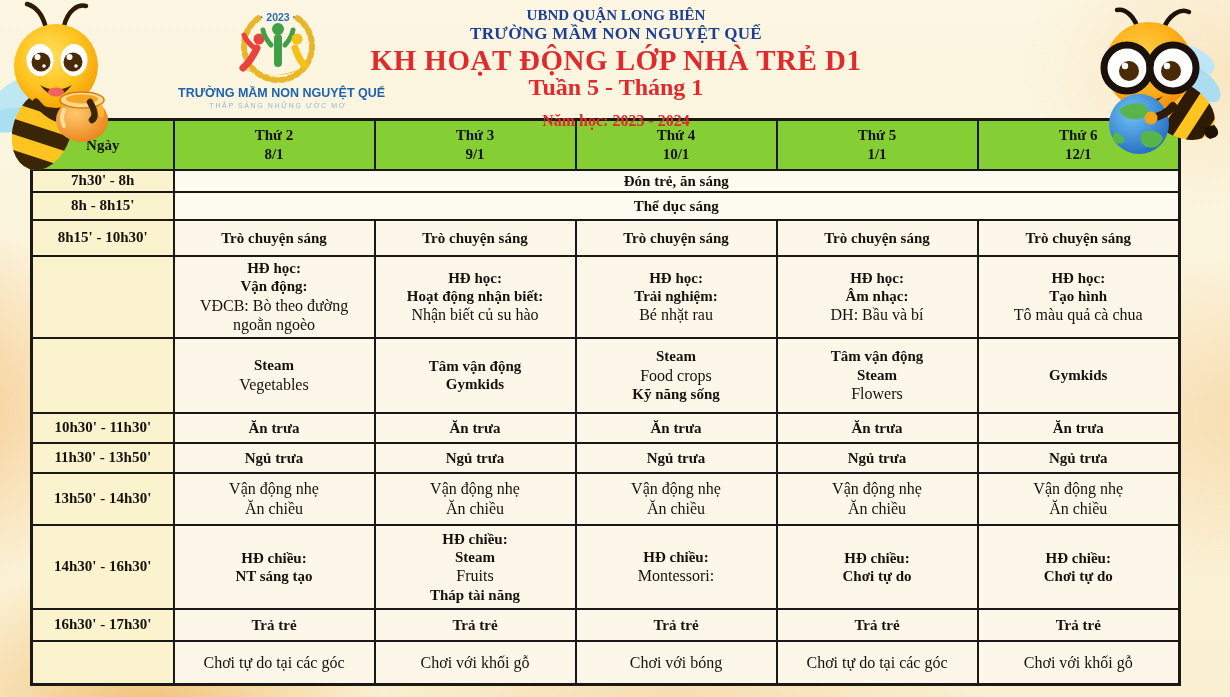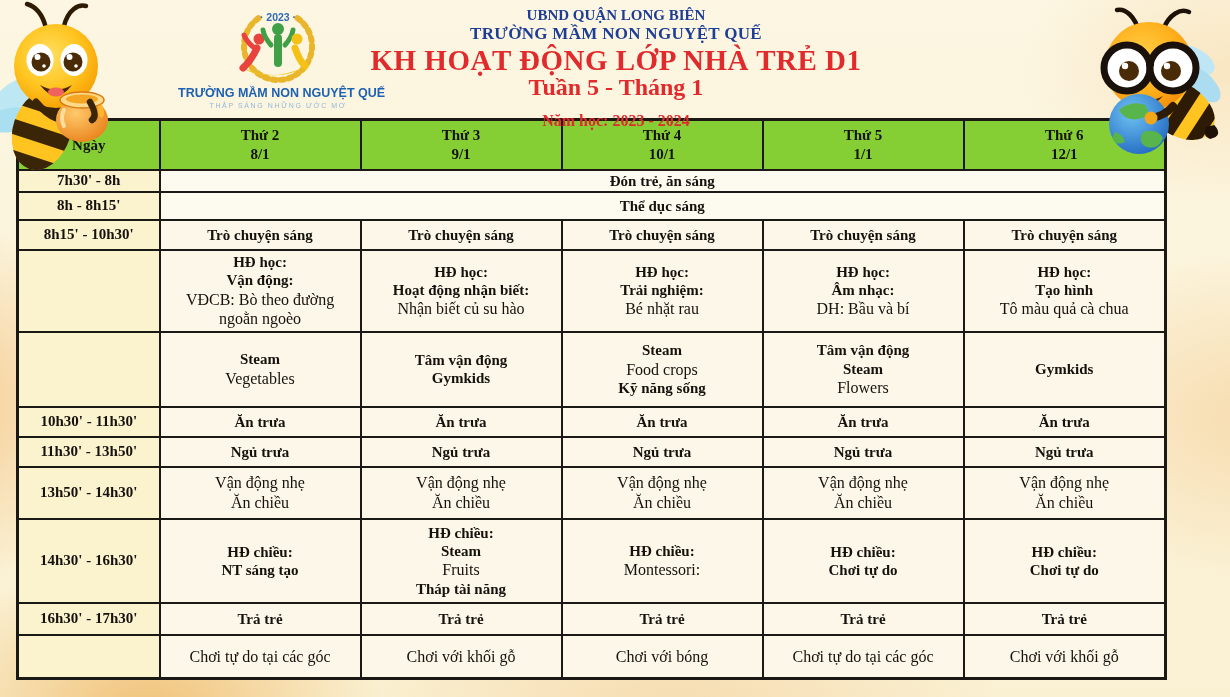--- a/index.html
+++ b/index.html
@@ -24,34 +24,34 @@
   .week  { font-size:24px;  font-weight:800; color:var(--title-red); margin-top:-3px; }
   .year  { font-size:16px;  font-weight:800; color:var(--title-red); margin-top:11px; }
 
   
   .logo{ position:absolute; left:178px; top:4px; width:200px; text-align:center; z-index:3; }
   .logo-name  { font-family:"Liberation Sans",sans-serif; font-weight:700; font-size:12.5px; color:#1D61B3; margin-top:-2px; white-space:nowrap; }
   .logo-slogan{ font-family:"Liberation Sans",sans-serif; font-size:7px; color:#93B7DA; letter-spacing:1.6px; margin-top:2px; white-space:nowrap; }
 
   
   table.sched{
-    position:absolute; left:16px; top:118px; width:1148px;
+    position:absolute; left:30px; top:118px; width:1148px;
     border-collapse:collapse; table-layout:fixed;
     border:3px solid var(--border-dark); z-index:1;
   }
   .sched th, .sched td{
     border:2px solid var(--border-dark);
     text-align:center; vertical-align:middle;
     padding:1px 5px; color:var(--text-dark);
   }
   .sched thead tr{ height:50px; }
   .sched thead th{ background:var(--header-green); }
   .sched tbody tr:nth-child(1){height:14px}
   .sched tbody tr:nth-child(2){height:28px}
-  .sched tbody tr:nth-child(3){height:30px}
+  .sched tbody tr:nth-child(3){height:36px}
   .sched tbody tr:nth-child(4){height:82px}
   .sched tbody tr:nth-child(5){height:75px}
   .sched tbody tr:nth-child(6){height:30px}
   .sched tbody tr:nth-child(7){height:30px}
   .sched tbody tr:nth-child(8){height:52px}
   .sched tbody tr:nth-child(9){height:84px}
   .sched tbody tr:nth-child(10){height:32px}
   .sched tbody tr:nth-child(11){height:44px}
   .timecell{ background:var(--time-cream); font-weight:700; font-size:15px; }
   .daycell { background:var(--cell-cream); }

